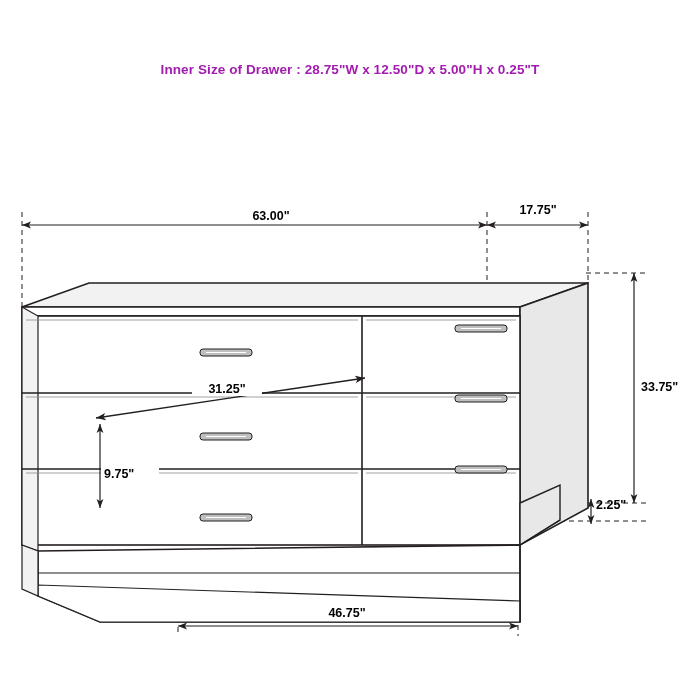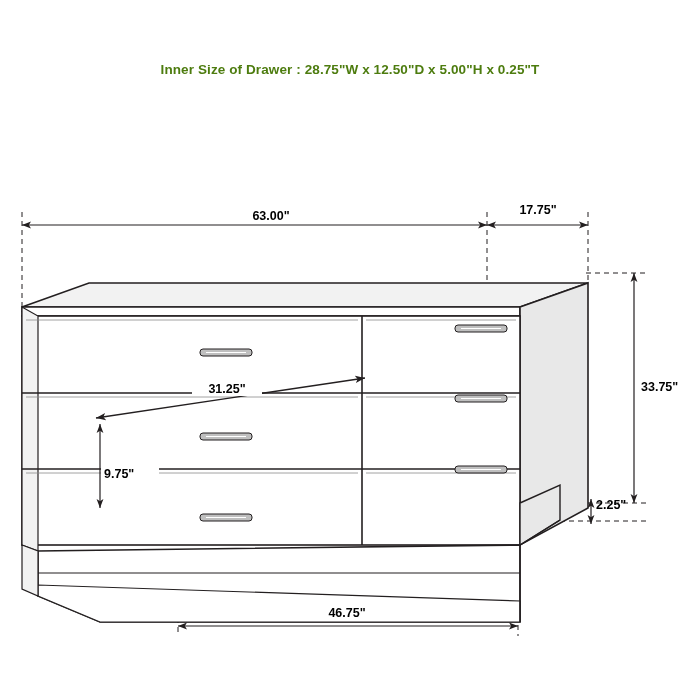--- a/index.html
+++ b/index.html
@@ -22,21 +22,21 @@
   }
   #title {
     position: absolute;
     top: 62px;
     left: 0;
     width: 700px;
     text-align: center;
     font-size: 13.5px;
     font-weight: bold;
     letter-spacing: 0.1px;
-    color: #4d7c0f;
+    color: #a21caf;
   }
   svg#drawing {
     position: absolute;
     top: 0;
     left: 0;
     width: 700px;
     height: 700px;
   }
   .dimlabel {
     font-family: "Liberation Sans", sans-serif;

